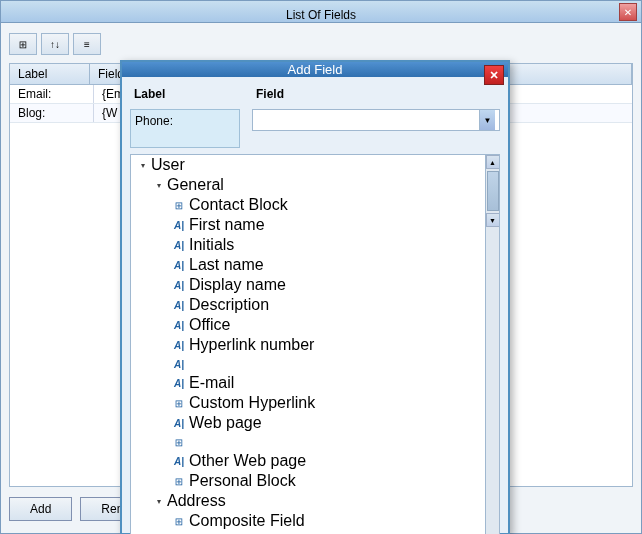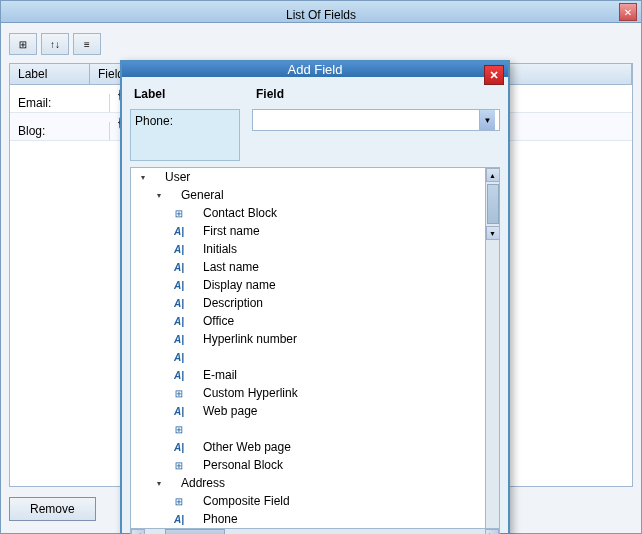--- a/index.html
+++ b/index.html
@@ -108,21 +108,21 @@
     }
     .table-row {
       display: flex;
       border-bottom: 1px solid #e0e8f0;
     }
     .table-row:nth-child(even) { background: #f8faff; }
     .table-cell {
       padding: 2px 8px;
       font-size: 12px;
     }
-    .table-cell:first-child { width: 100px; border-right: 1px solid #d0d8e8; margin-top: 9px; }
+    .table-cell:first-child { width: 84px; border-right: 1px solid #d0d8e8; }
     .table-cell:last-child { flex: 1; }
 
     
     .bottom-buttons {
       display: flex;
       gap: 8px;
       padding: 4px 0;
     }
     .btn {
       padding: 4px 20px;
@@ -194,21 +194,21 @@
     .form-field-header { flex: 1; }
 
     .dialog-form-row {
       display: flex;
       gap: 12px;
       align-items: flex-start;
     }
 
     .dialog-label-box {
       width: 110px;
-      height: 52px;
+      height: 39px;
       background: #d8ecf8;
       border: 1px solid #a0c0d8;
       display: flex;
       align-items: flex-start;
       padding: 4px;
     }
     .dialog-label-text {
       font-size: 12px;
     }
 
@@ -274,22 +274,21 @@
     .tree-icon {
       width: 16px;
       height: 14px;
       display: inline-flex;
       align-items: center;
       justify-content: center;
       margin-right: 2px;
       font-size: 10px;
     }
     .tree-label {
-      font-size: 12px;
-      margin-left: 14px;
+      font-size: 16px;
     }
 
     
     .tree-scrollbar {
       position: absolute;
       right: 0;
       top: 0;
       width: 14px;
       height: 100%;
       background: #e0e8f0;
@@ -389,20 +388,21 @@
           <div class="table-cell">{Email}</div>
         </div>
         <div class="table-row">
           <div class="table-cell">Blog:</div>
           <div class="table-cell">{W</div>
         </div>
       </div>
     </div>
 
     <div class="bottom-buttons">
+      <button class="btn">Add</button>
       <button class="btn">Remove</button>
     </div>
   </div>
 </div>
 
 <div class="dialog-overlay">
   <div class="dialog-title-bar">
     <span class="dialog-title-text">Add Field</span>
     <div class="dialog-close">✕</div>
   </div>

